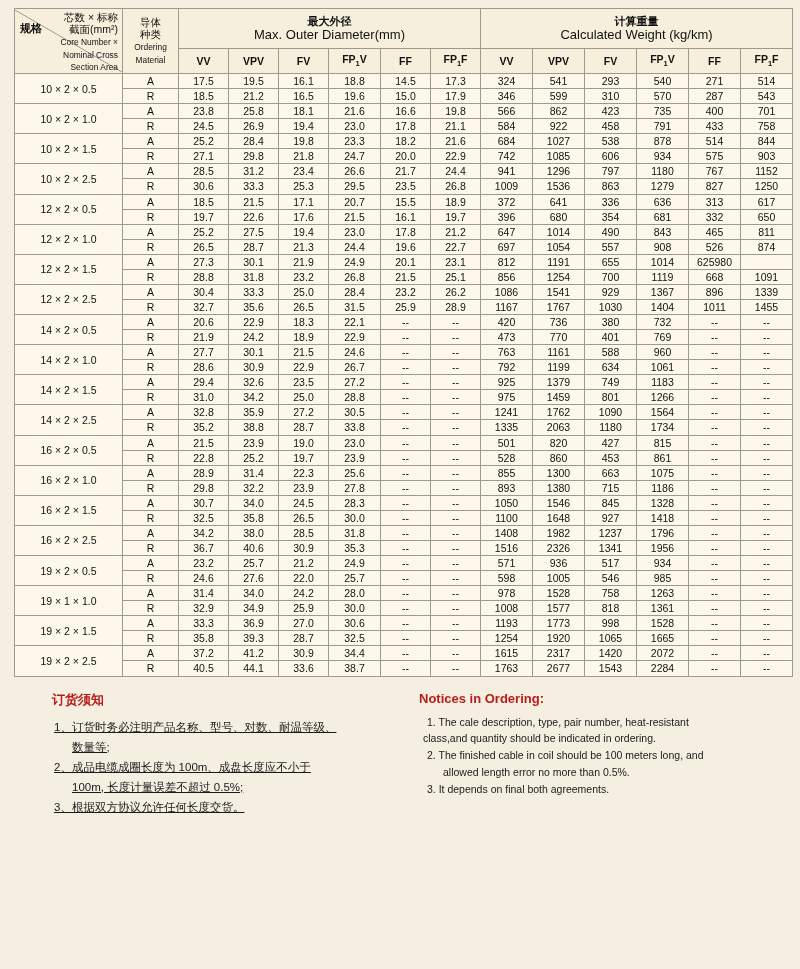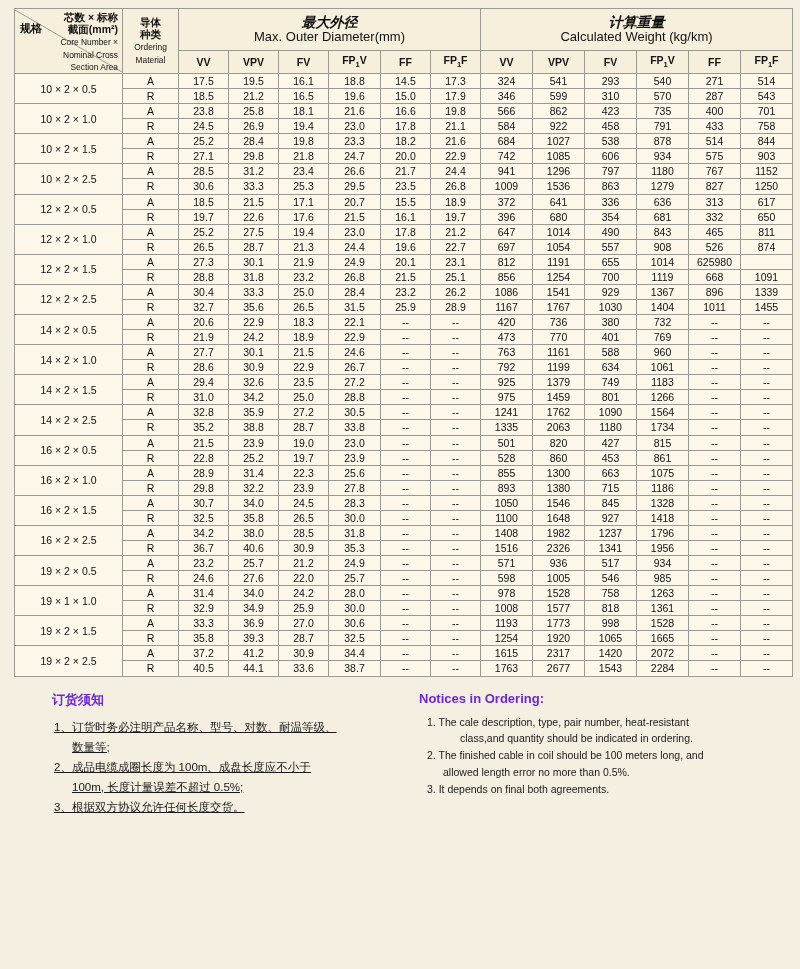--- a/index.html
+++ b/index.html
@@ -28,45 +28,45 @@
     vertical-align:middle;
     font-size:10.5px;
     line-height:1.15;
     padding:1px 0;
     color:#111;
   }
   table.spec thead th{
     font-weight:bold;
     background:#f6efdc;
   }
-  .h-cn{font-size:14px;display:block;font-weight:bold;font-style:italic;}
+  .h-cn{font-size:11px;display:block;font-weight:bold;}
   .h-en{font-size:13px;display:block;font-weight:normal;}
   .corner{
     position:relative;
     height:62px;
   }
   .corner .diag{
     position:absolute;left:0;top:0;width:100%;height:100%;
   }
-  .hdr-cn-sm{font-size:10.5px;font-weight:bold;line-height:1.15;}
+  .hdr-cn-sm{font-size:10.5px;font-weight:normal;line-height:1.15;}
   .hdr-en-sm{font-size:8.4px;font-weight:normal;line-height:1.15;}
   td.spec-name{
     font-size:10.5px;
     text-align:center;
   }
   td.cond{font-size:10.5px;}
   .sub{font-size:7.5px;vertical-align:sub;}
   .notes{
     margin-top:14px;
     display:flex;
     gap:10px;
   }
   .notes-col{width:50%;}
   .notes-title{
-    color:#6d28d9;
+    color:#b91c1c;
     font-weight:bold;
     font-size:13px;
     margin:0 0 8px 4px;
   }
   .notes-cn-title{margin-left:38px;}
   .notes-en-title{margin-left:14px;}
   .note-item{
     font-size:11.5px;
     line-height:1.75;
     margin-left:40px;
@@ -783,20 +783,20 @@
       <div class="notes-title notes-cn-title">订货须知</div>
       <div class="note-item">1、订货时务必注明产品名称、型号、对数、耐温等级、</div>
       <div class="note-item note-cont" style="margin-left:58px;">数量等;</div>
       <div class="note-item">2、成品电缆成圈长度为 100m、成盘长度应不小于</div>
       <div class="note-item note-cont" style="margin-left:58px;">100m,  长度计量误差不超过 0.5%;</div>
       <div class="note-item">3、根据双方协议允许任何长度交货。</div>
     </div>
     <div class="notes-col">
       <div class="notes-title notes-en-title">Notices in Ordering:</div>
       <div class="note-item-en">1. The cale description, type, pair number, heat-resistant</div>
-      <div class="note-item-en note-cont" style="margin-left:55px;">class,and quantity should be indicated in ordering.</div>
+      <div class="note-item-en note-cont" style="margin-left:18px;">class,and quantity should be indicated in ordering.</div>
       <div class="note-item-en">2. The finished cable in coil should be 100 meters long, and</div>
       <div class="note-item-en note-cont" style="margin-left:38px;">allowed length error no more than 0.5%.</div>
       <div class="note-item-en">3. It depends on final both agreements.</div>
     </div>
   </div>
 
 </div>
 
 </body></html>

